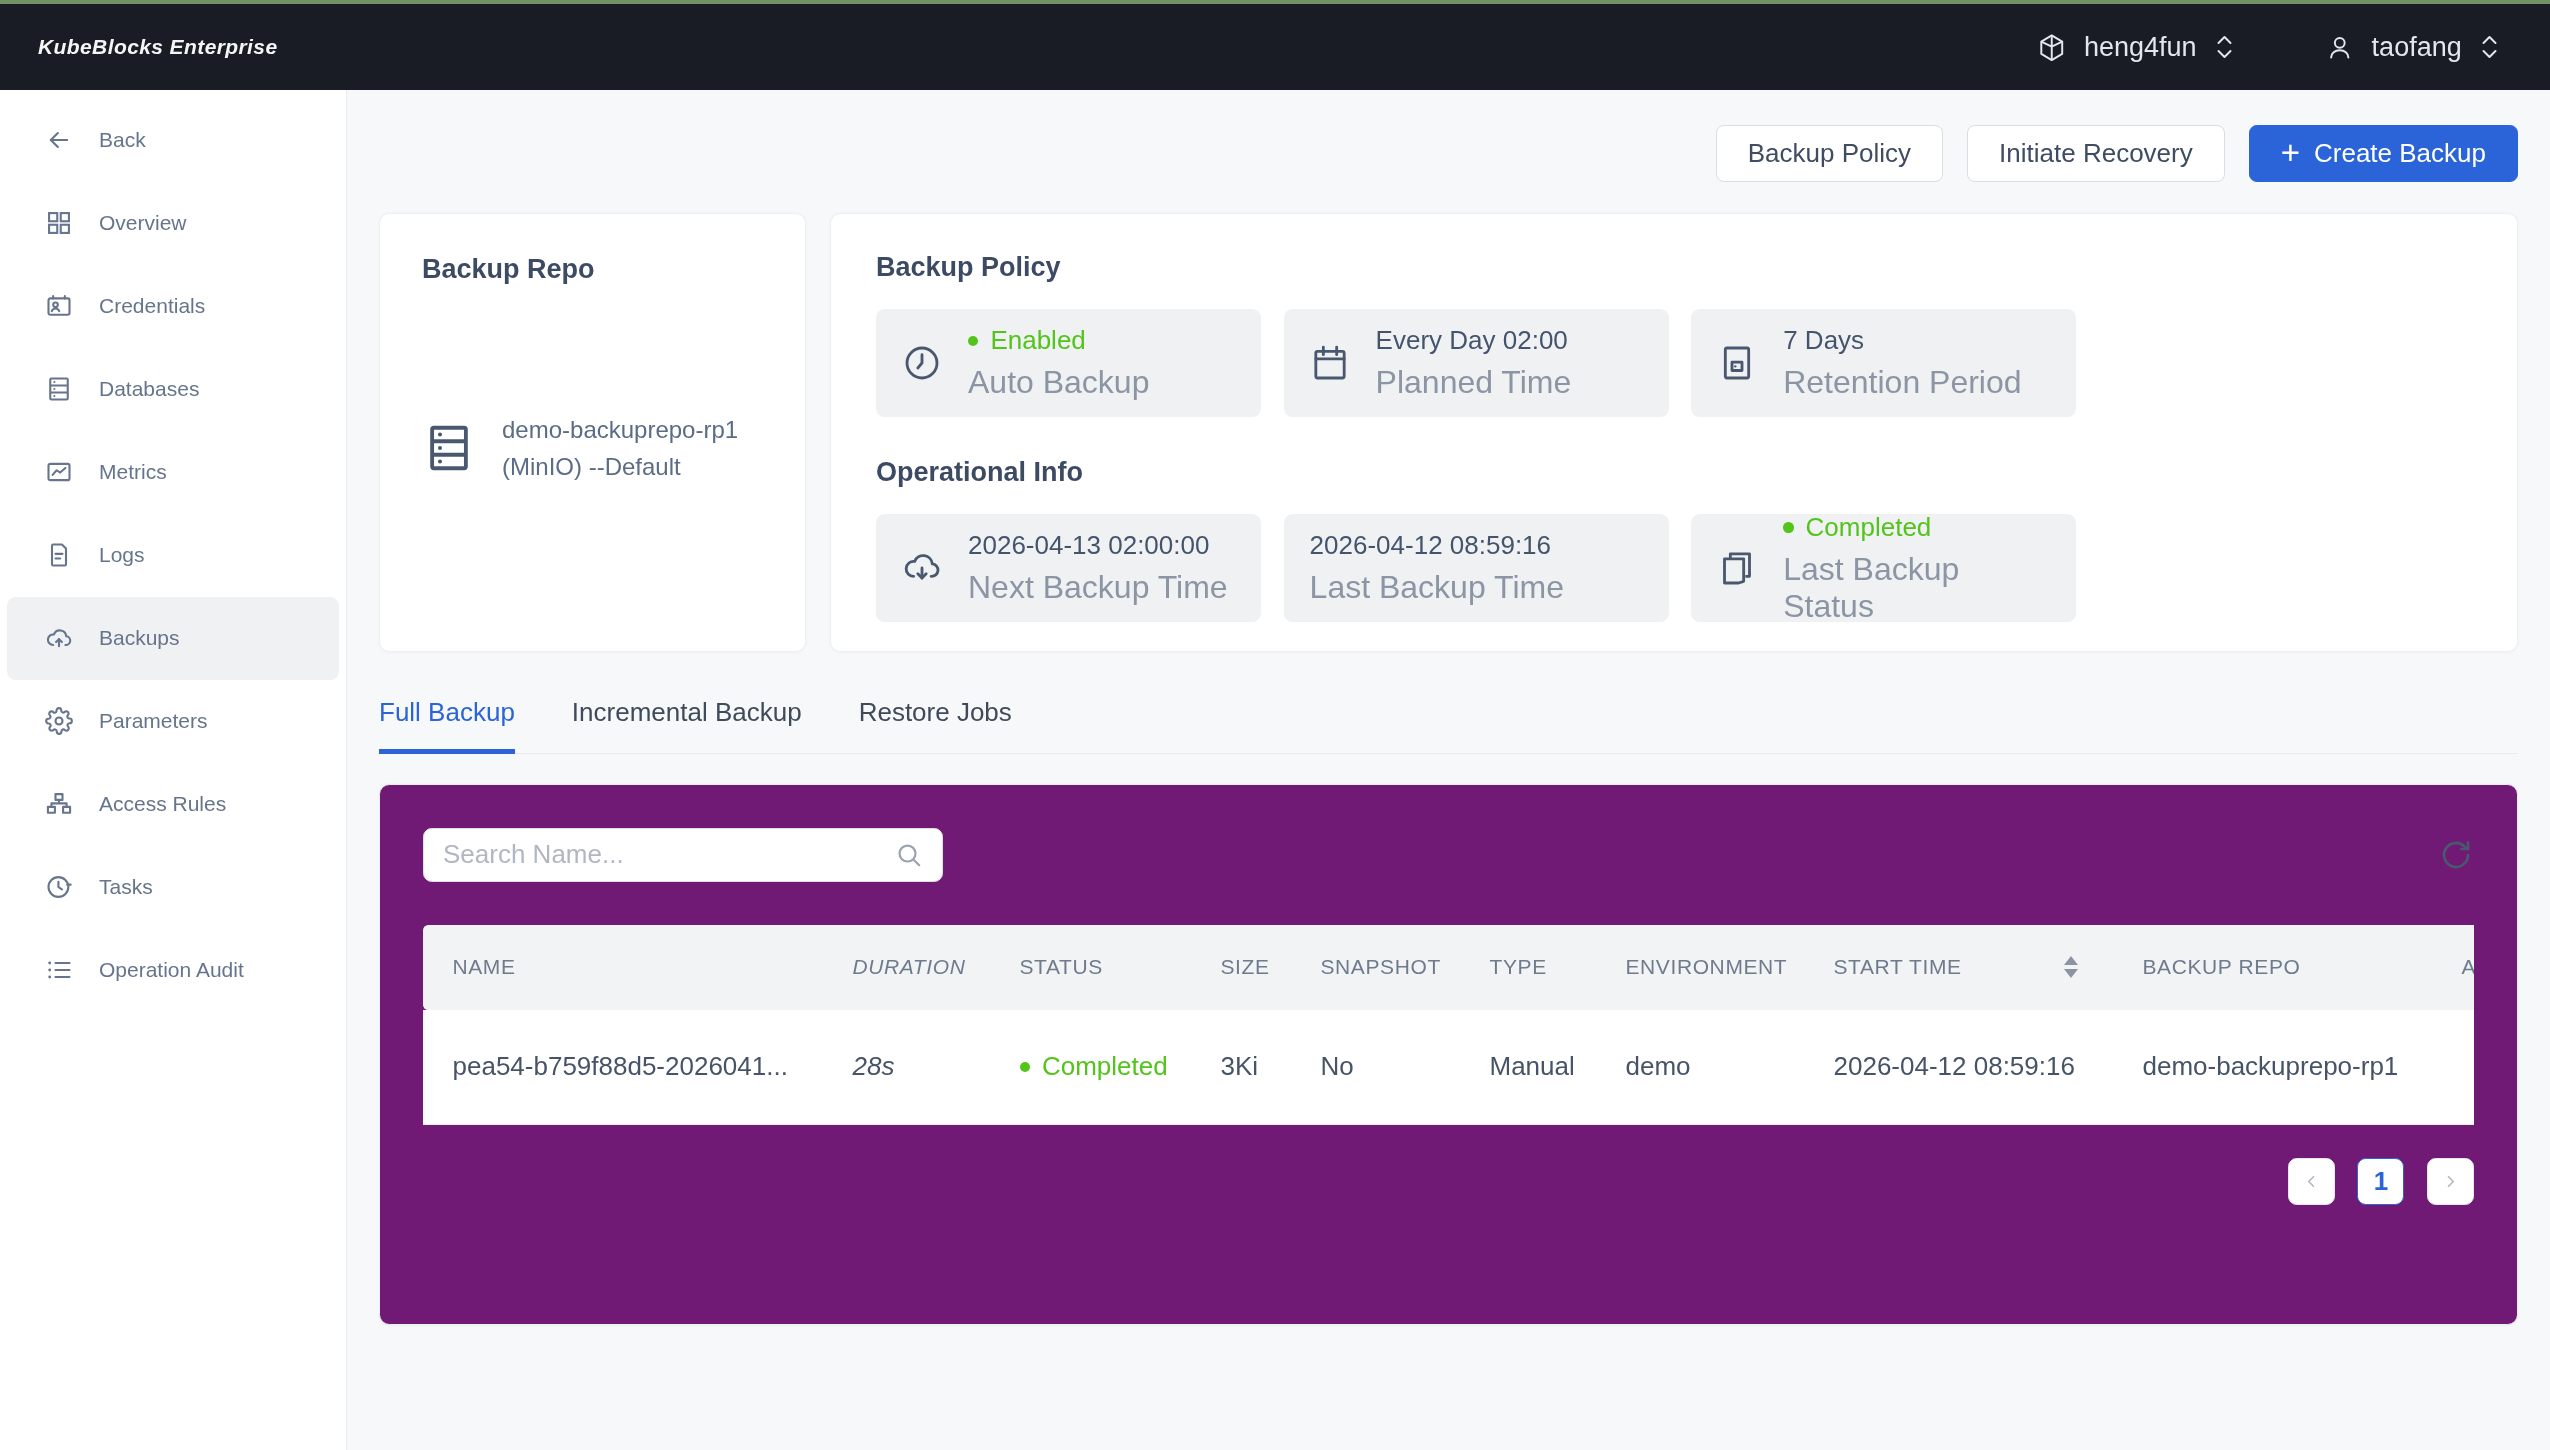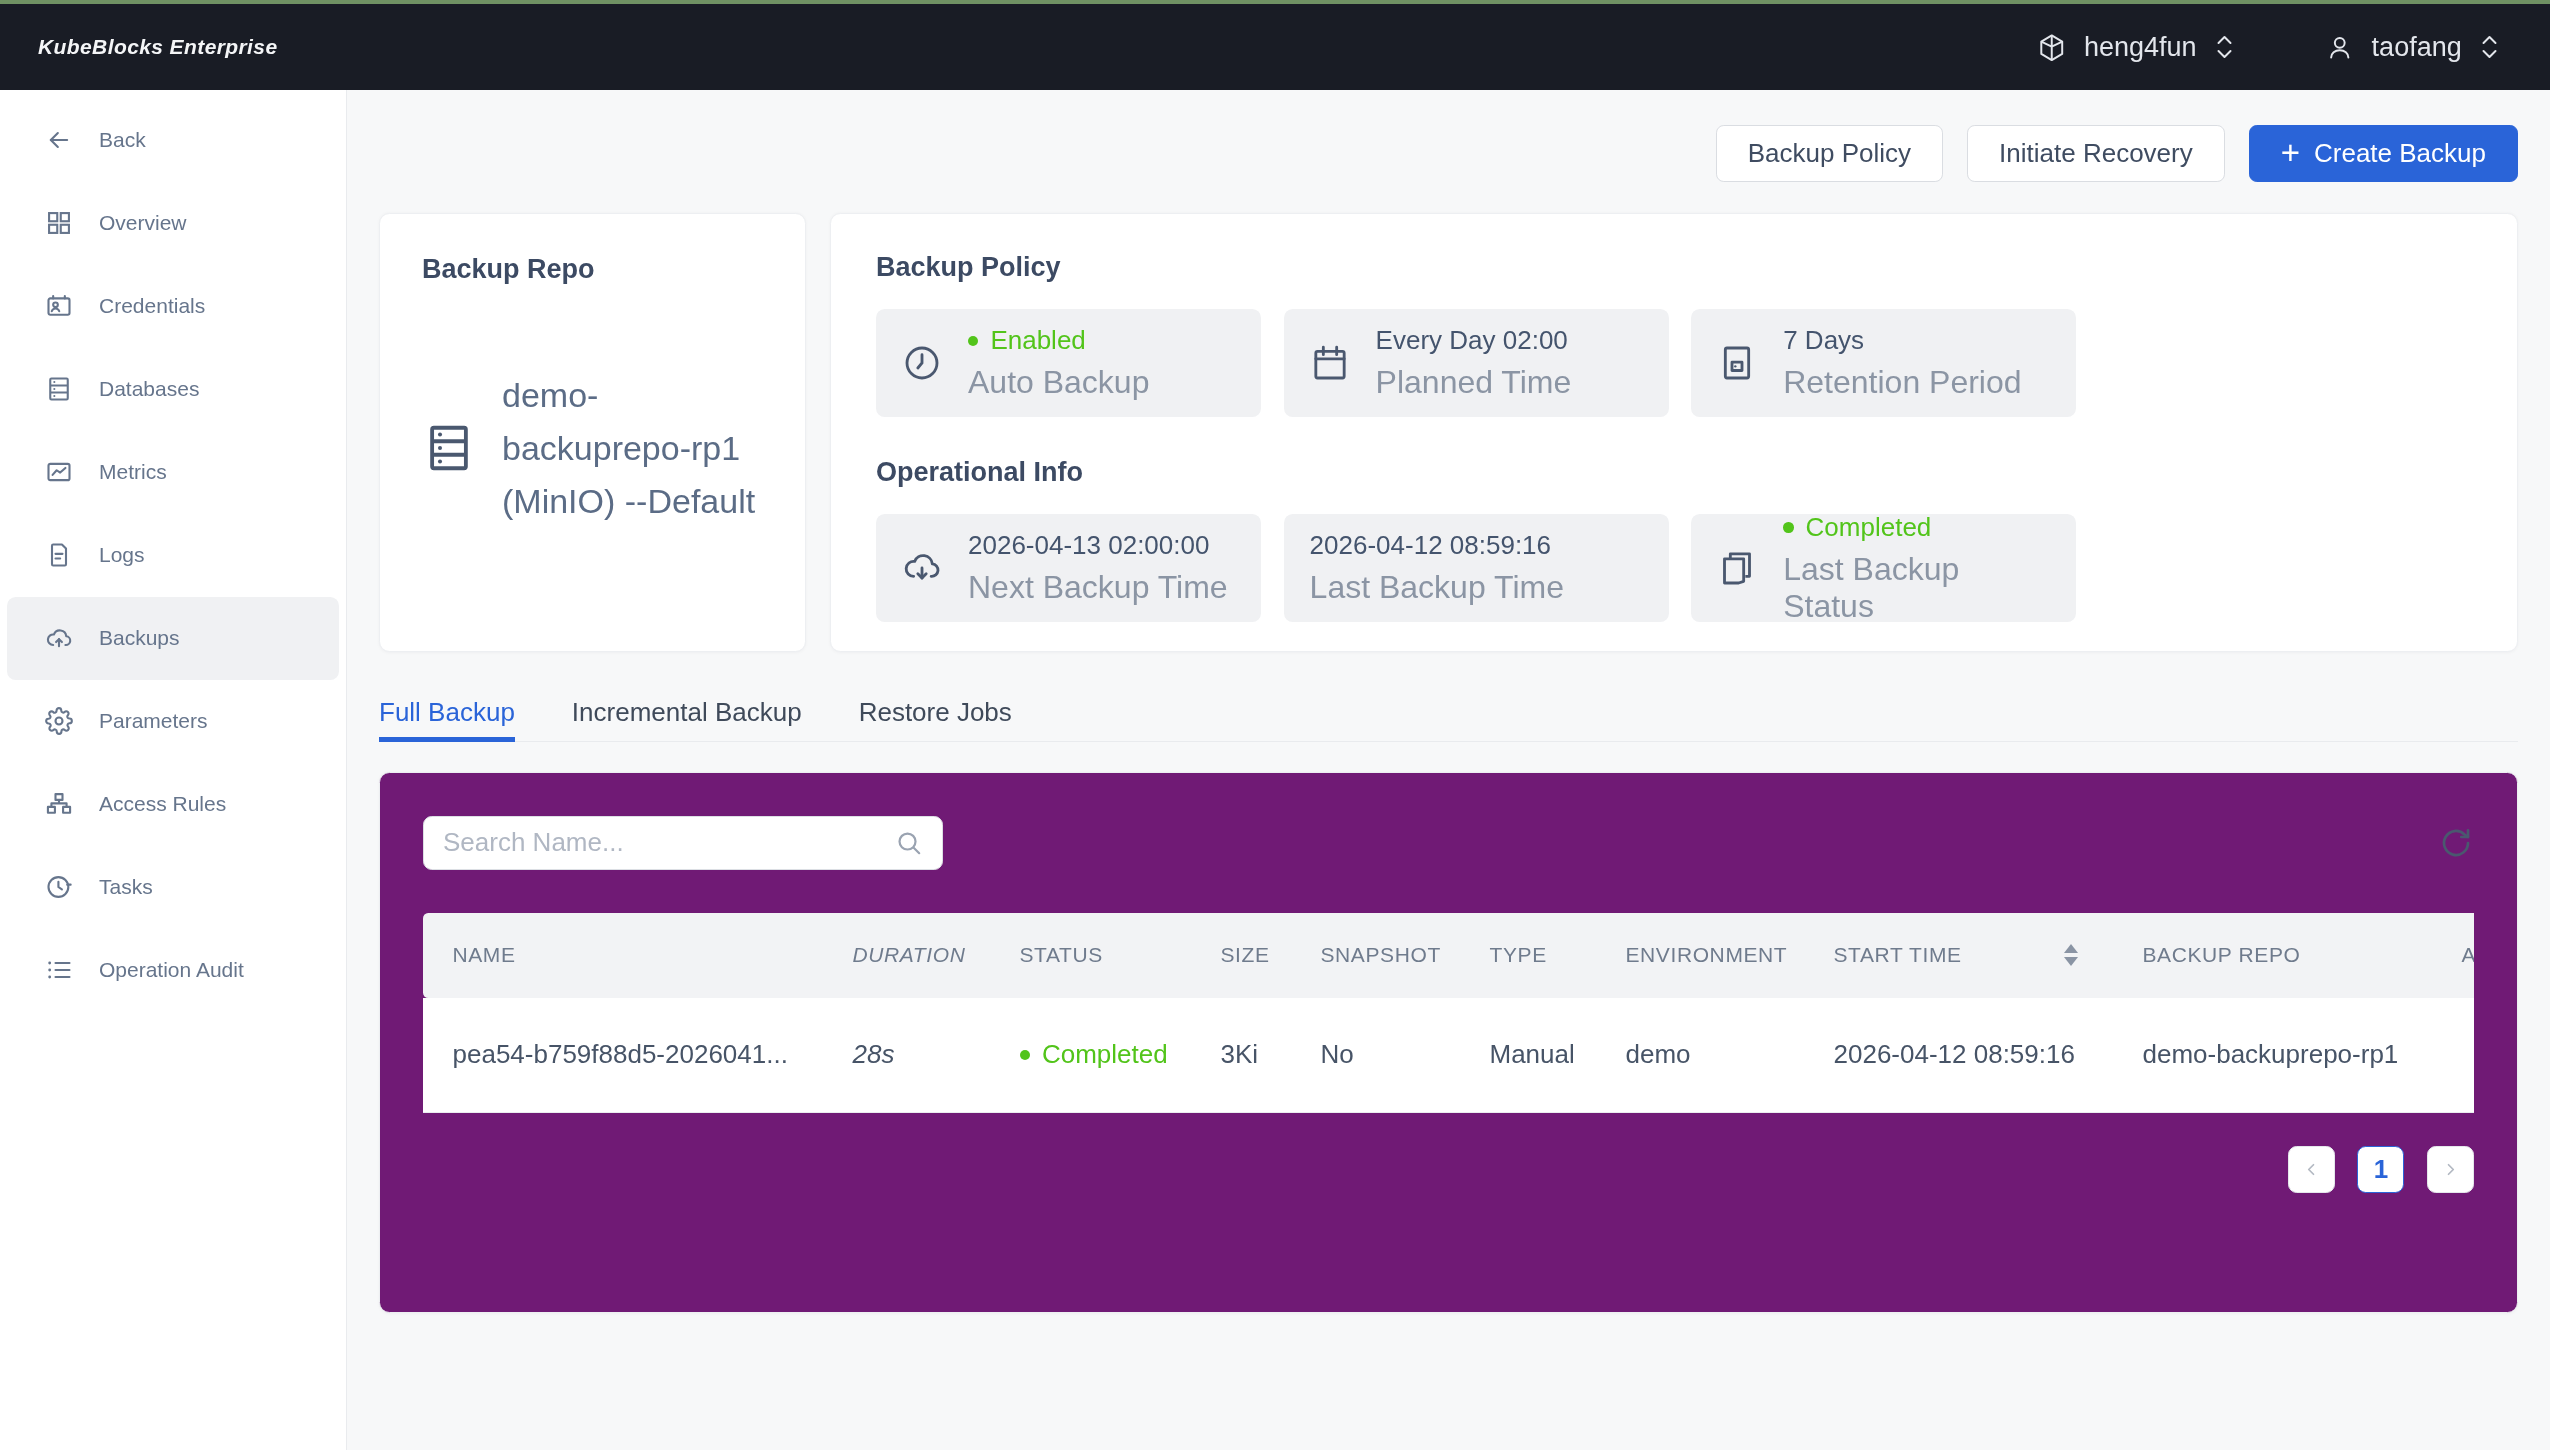--- a/index.html
+++ b/index.html
@@ -57,38 +57,38 @@
   .cards-row { display: flex; gap: 24px; margin-top: 31px; height: 439px; }
   .card {
     background: #fff; border: 0.9px solid #edeff2; border-radius: 10.4px;
     box-shadow: 0 0.9px 3.5px rgba(20,30,50,0.04);
   }
   .repo-card { width: 427px; padding: 40px 42px; display: flex; flex-direction: column; }
   .section-title { font-size: 27px; font-weight: 700; color: #3c4a63; }
   .repo-body { flex: 1; display: flex; align-items: center; }
   .repo-row { display: flex; align-items: center; gap: 26px; }
   .repo-row svg { stroke: #4a586f; flex-shrink: 0; }
-  .repo-name { font-size: 34px; color: #5b6c86; line-height: 1.55; }
+  .repo-name { font-size: 24px; color: #5b6c86; line-height: 1.55; }
 
   .policy-card { flex: 1; padding: 38px 45px 0; }
   .tile-row { display: flex; gap: 22.6px; margin: 26px 0 40px; }
   .tile {
     width: 385px; height: 108px; background: #f0f1f3; border-radius: 8.7px;
     display: flex; align-items: center; padding: 0 26px; gap: 26px;
   }
   .tile svg { stroke: #4a586f; flex-shrink: 0; }
   .tile-text { display: flex; flex-direction: column; gap: 7.8px; }
   .tile-value { font-size: 26px; color: #44546d; display: flex; align-items: center; gap: 12px; }
   .tile-label { font-size: 32px; color: #8b95a4; }
   .green { color: #52c41a; }
   .dot { width: 10.4px; height: 10.4px; border-radius: 50%; background: #52c41a; display: inline-block; }
 
   
   .tabs { display: flex; gap: 57px; margin-top: 45px; font-size: 26px; }
-  .tab { padding-bottom: 9px; color: #3f4a5a; border-bottom: 5.2px solid transparent; cursor: pointer; }
+  .tab { padding-bottom: 21px; color: #3f4a5a; border-bottom: 5.2px solid transparent; cursor: pointer; }
   .tab.active { color: #2a64d8; border-bottom-color: #2a64d8; }
   .tabs-line { height: 1.7px; background: #e9ebee; margin-top: -1.7px; }
 
   
   .table-card {
     background: #701a75; border: 0.9px solid #edeff2; border-radius: 10.4px;
     box-shadow: 0 0.9px 3.5px rgba(20,30,50,0.04);
     margin-top: 29.5px; padding: 43px 43px 73px; height: 541px;
   }
   .table-toolbar { display: flex; justify-content: space-between; align-items: center; }

